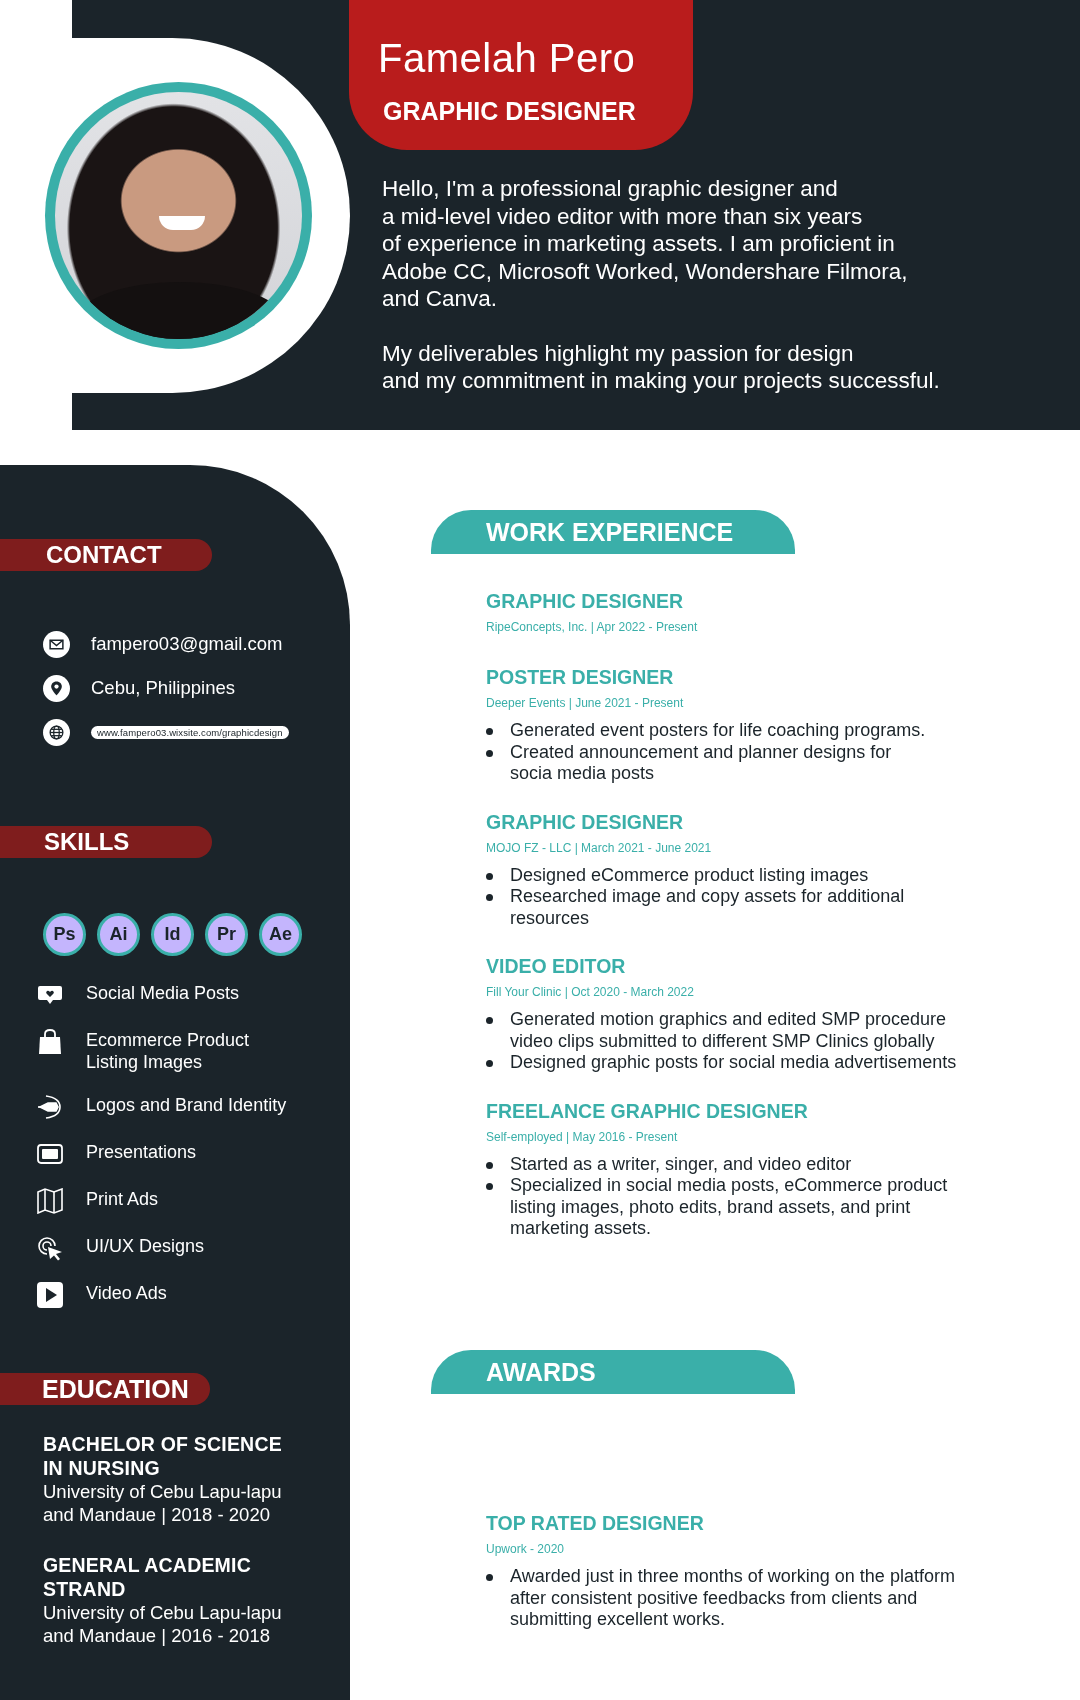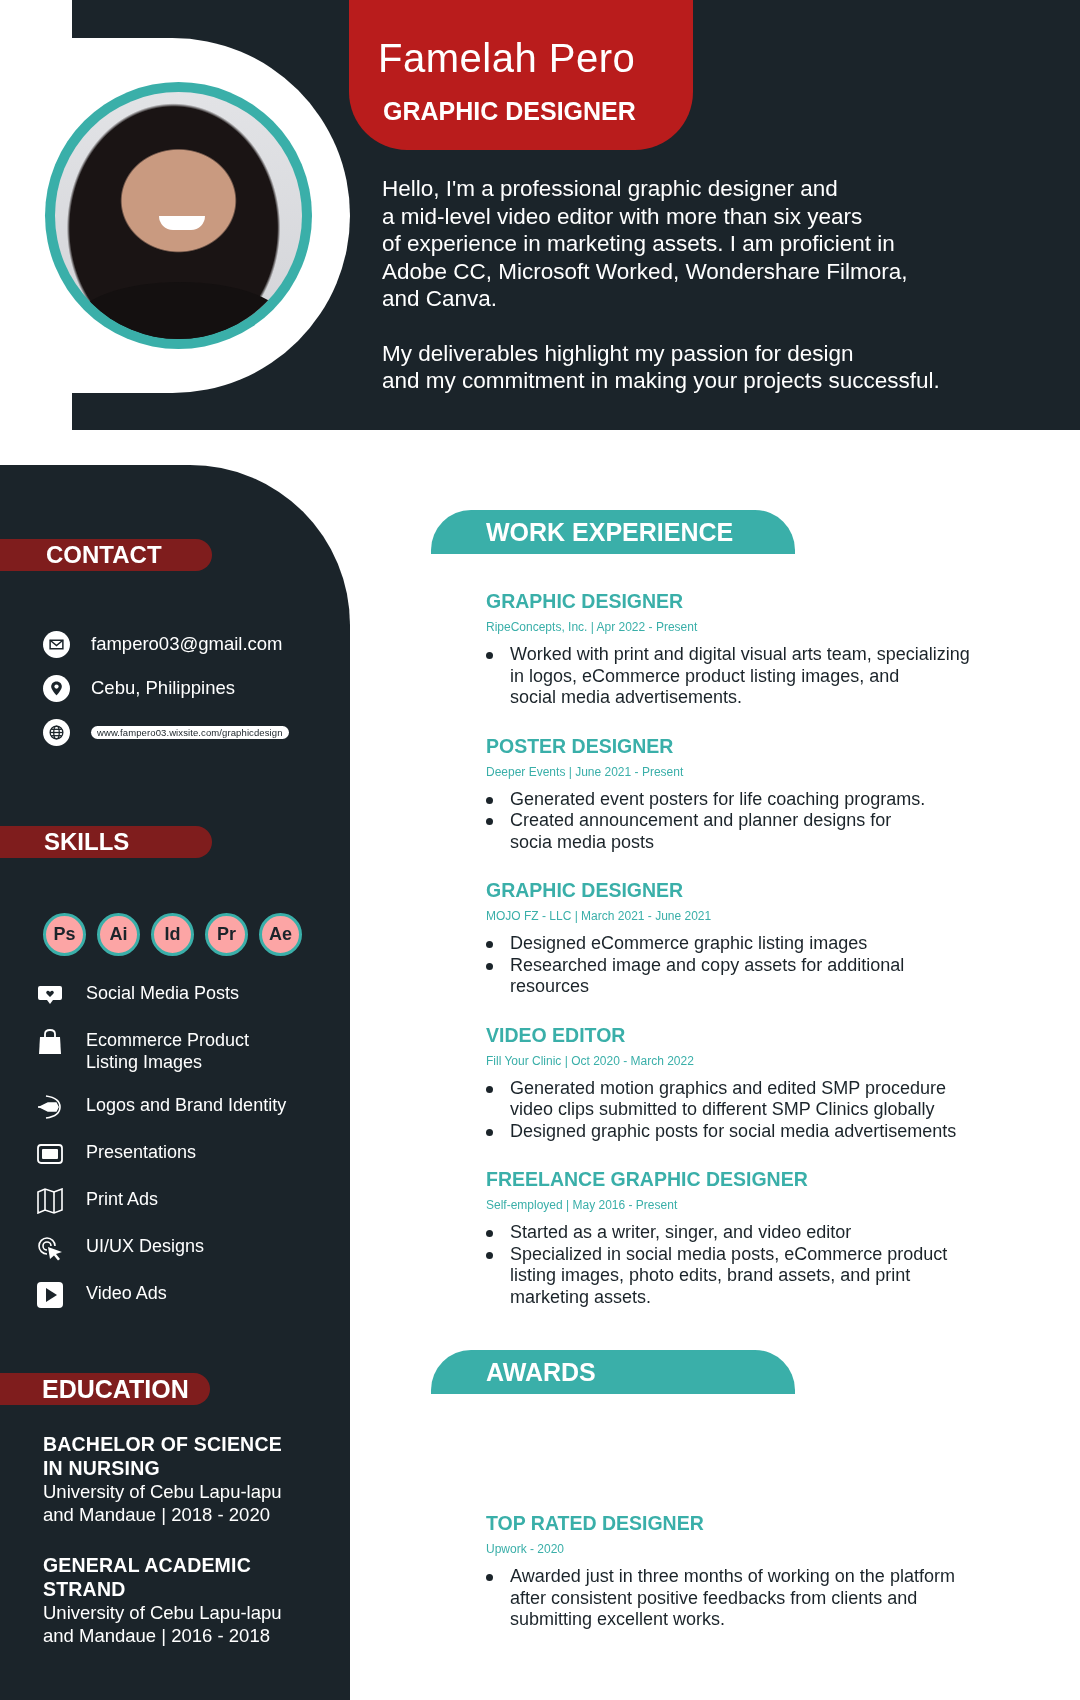--- a/index.html
+++ b/index.html
@@ -31,21 +31,21 @@
   .skills-pill { top: 826px; width: 212px; padding-left: 44px; font-size: 24px; }
   .edu-pill { top: 1373px; width: 210px; padding-left: 42px; font-size: 25px; }
 
   .contact-list { position: absolute; left: 43px; top: 622px; }
   .c-item { display: flex; align-items: center; height: 44px; color: #fff; font-size: 18.5px; font-family: "Liberation Sans", sans-serif; }
   .c-icon { width: 27px; height: 27px; border-radius: 50%; background: #fff; display: flex; align-items: center; justify-content: center; margin-right: 21px; }
   .c-icon svg { width: 17px; height: 17px; }
   .url-pill { background: #fff; color: #1b242a; font-size: 9.5px; border-radius: 8px; padding: 1px 6px; letter-spacing: 0.1px; }
 
   .tools { position: absolute; left: 43px; top: 913px; display: flex; gap: 11px; }
-  .tool { width: 43px; height: 43px; border-radius: 50%; background: #fca5a5; border: 3px solid #3aafa9; display: flex; align-items: center; justify-content: center; font-weight: bold; font-size: 18px; color: #1b242a; font-family: "Liberation Sans", sans-serif; }
+  .tool { width: 43px; height: 43px; border-radius: 50%; background: #c4b5fd; border: 3px solid #3aafa9; display: flex; align-items: center; justify-content: center; font-weight: bold; font-size: 18px; color: #1b242a; font-family: "Liberation Sans", sans-serif; }
 
   .skills-list { position: absolute; left: 36px; top: 982px; }
   .s-item { display: flex; align-items: flex-start; color: #fff; font-size: 18px; line-height: 22px; font-family: "Liberation Sans", sans-serif; margin-bottom: 21px; }
   .s-icon { width: 28px; height: 26px; margin-right: 22px; flex-shrink: 0; display: flex; align-items: center; justify-content: center; }
   .s-icon svg { width: 28px; height: 26px; }
   .s-label { white-space: pre-line; }
 
   .edu-list { position: absolute; left: 43px; top: 1432px; color: #fff; font-family: "Liberation Sans", sans-serif; }
   .edu-item { margin-bottom: 27px; }
   .edu-degree { font-size: 19.5px; font-weight: bold; line-height: 24px; white-space: pre-line; letter-spacing: 0.2px; }
@@ -221,40 +221,35 @@
     <div class="edu-school">University of Cebu Lapu-lapu
 and Mandaue | 2016 - 2018</div>
   </div>
 </div>
 
 <div class="sec-tab work-tab">WORK EXPERIENCE</div>
 <div class="jobs">
   <div class="job">
     <div class="job-title">GRAPHIC DESIGNER</div>
     <div class="job-meta">RipeConcepts, Inc. | Apr 2022 - Present</div>
-    <ul class="bullets">
-      <li>Worked with print and digital visual arts team, specializing
-in logos, eCommerce product listing images, and
-social media advertisements.</li>
-    </ul>
   </div>
   <div class="job">
     <div class="job-title">POSTER DESIGNER</div>
     <div class="job-meta">Deeper Events | June 2021 - Present</div>
     <ul class="bullets">
       <li>Generated event posters for life coaching programs.</li>
       <li>Created announcement and planner designs for
 socia media posts</li>
     </ul>
   </div>
   <div class="job">
     <div class="job-title">GRAPHIC DESIGNER</div>
     <div class="job-meta">MOJO FZ - LLC | March 2021 - June 2021</div>
     <ul class="bullets">
-      <li>Designed eCommerce graphic listing images</li>
+      <li>Designed eCommerce product listing images</li>
       <li>Researched image and copy assets for additional
 resources</li>
     </ul>
   </div>
   <div class="job">
     <div class="job-title">VIDEO EDITOR</div>
     <div class="job-meta">Fill Your Clinic | Oct 2020 - March 2022</div>
     <ul class="bullets">
       <li>Generated motion graphics and edited SMP procedure
 video clips submitted to different SMP Clinics globally</li>

